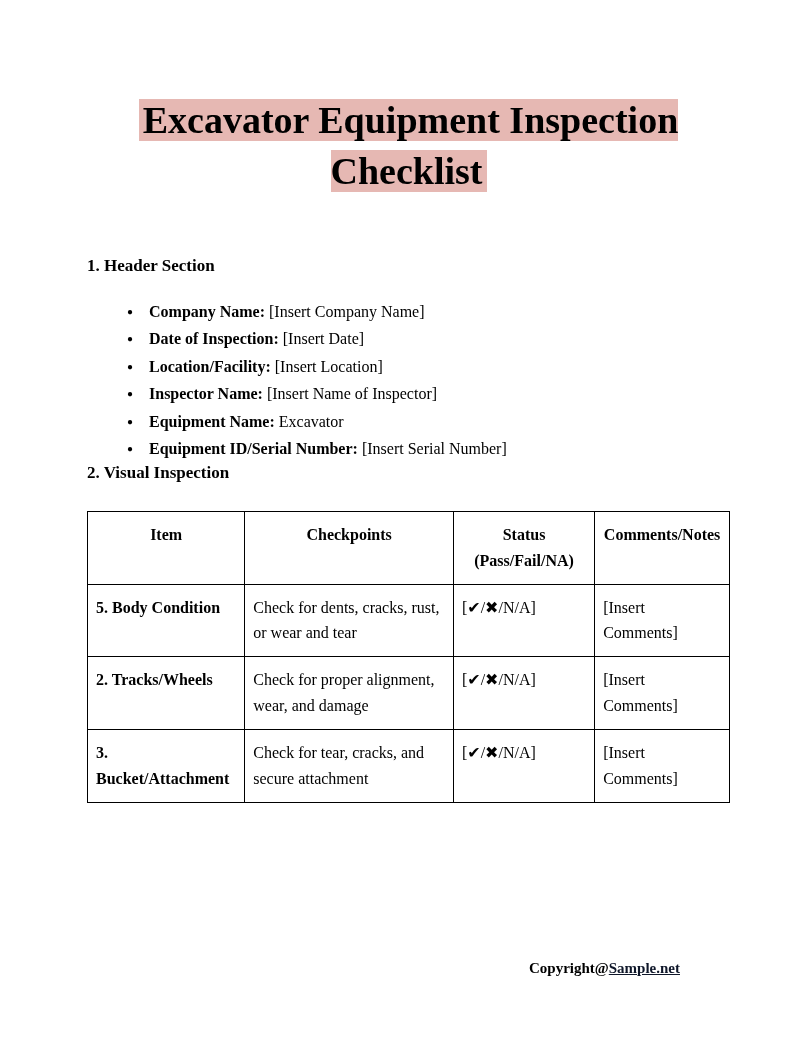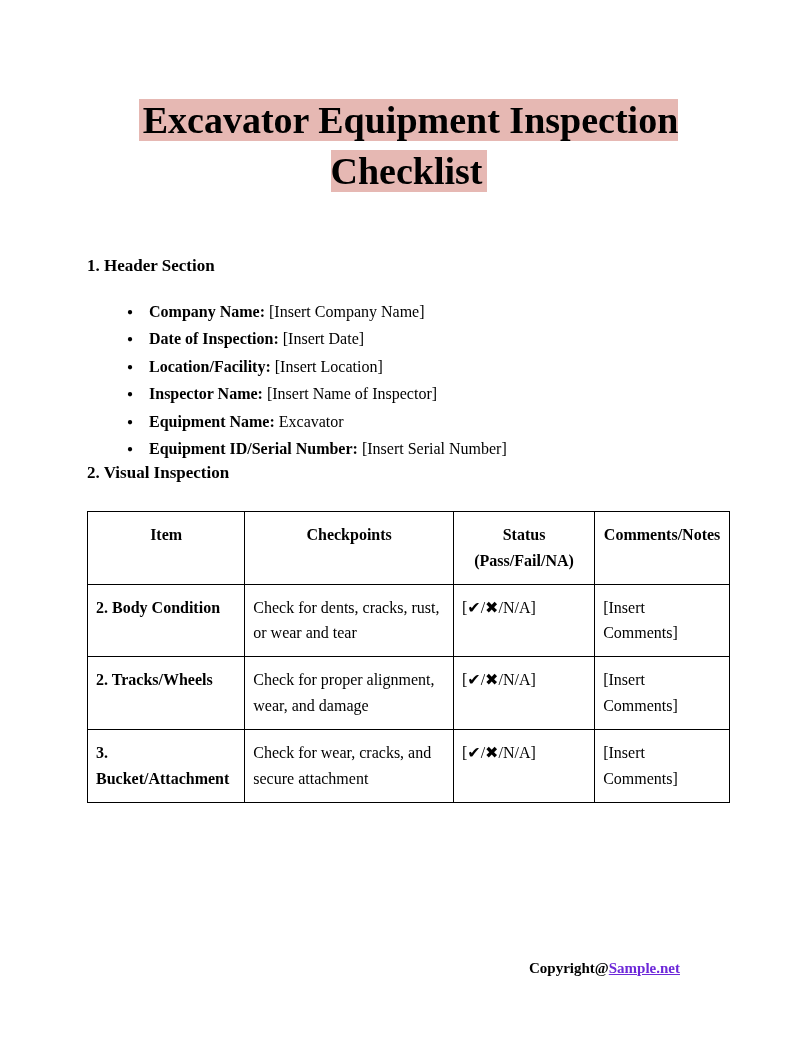--- a/index.html
+++ b/index.html
@@ -82,21 +82,21 @@
       font-weight: bold;
     }
     .footer {
       position: absolute;
       bottom: 60px;
       right: 120px;
       font-size: 15px;
       font-weight: bold;
     }
     .footer a {
-      color: #6d28d9;
+      color: #0f172a;
     }
   </style>
 </head>
 <body>
 
 <div class="page">
   <h1><span>Excavator Equipment Inspection Checklist</span></h1>
 
   <div class="section-title">1. Header Section</div>
 
@@ -121,34 +121,34 @@
     <thead>
       <tr>
         <th>Item</th>
         <th>Checkpoints</th>
         <th>Status (Pass/Fail/NA)</th>
         <th>Comments/Notes</th>
       </tr>
     </thead>
     <tbody>
       <tr>
-        <td class="item-cell">2. Body Condition</td>
+        <td class="item-cell">5. Body Condition</td>
         <td>Check for dents, cracks, rust, or wear and tear</td>
         <td>[✔/✖/N/A]</td>
         <td>[Insert Comments]</td>
       </tr>
       <tr>
         <td class="item-cell">2. Tracks/Wheels</td>
         <td>Check for proper alignment, wear, and damage</td>
         <td>[✔/✖/N/A]</td>
         <td>[Insert Comments]</td>
       </tr>
       <tr>
         <td class="item-cell">3. Bucket/Attachment</td>
-        <td>Check for wear, cracks, and secure attachment</td>
+        <td>Check for tear, cracks, and secure attachment</td>
         <td>[✔/✖/N/A]</td>
         <td>[Insert Comments]</td>
       </tr>
     </tbody>
   </table>
 </div>
 
 <div class="footer">
   <span>Copyright@</span><a href="#">Sample.net</a>
 </div>

